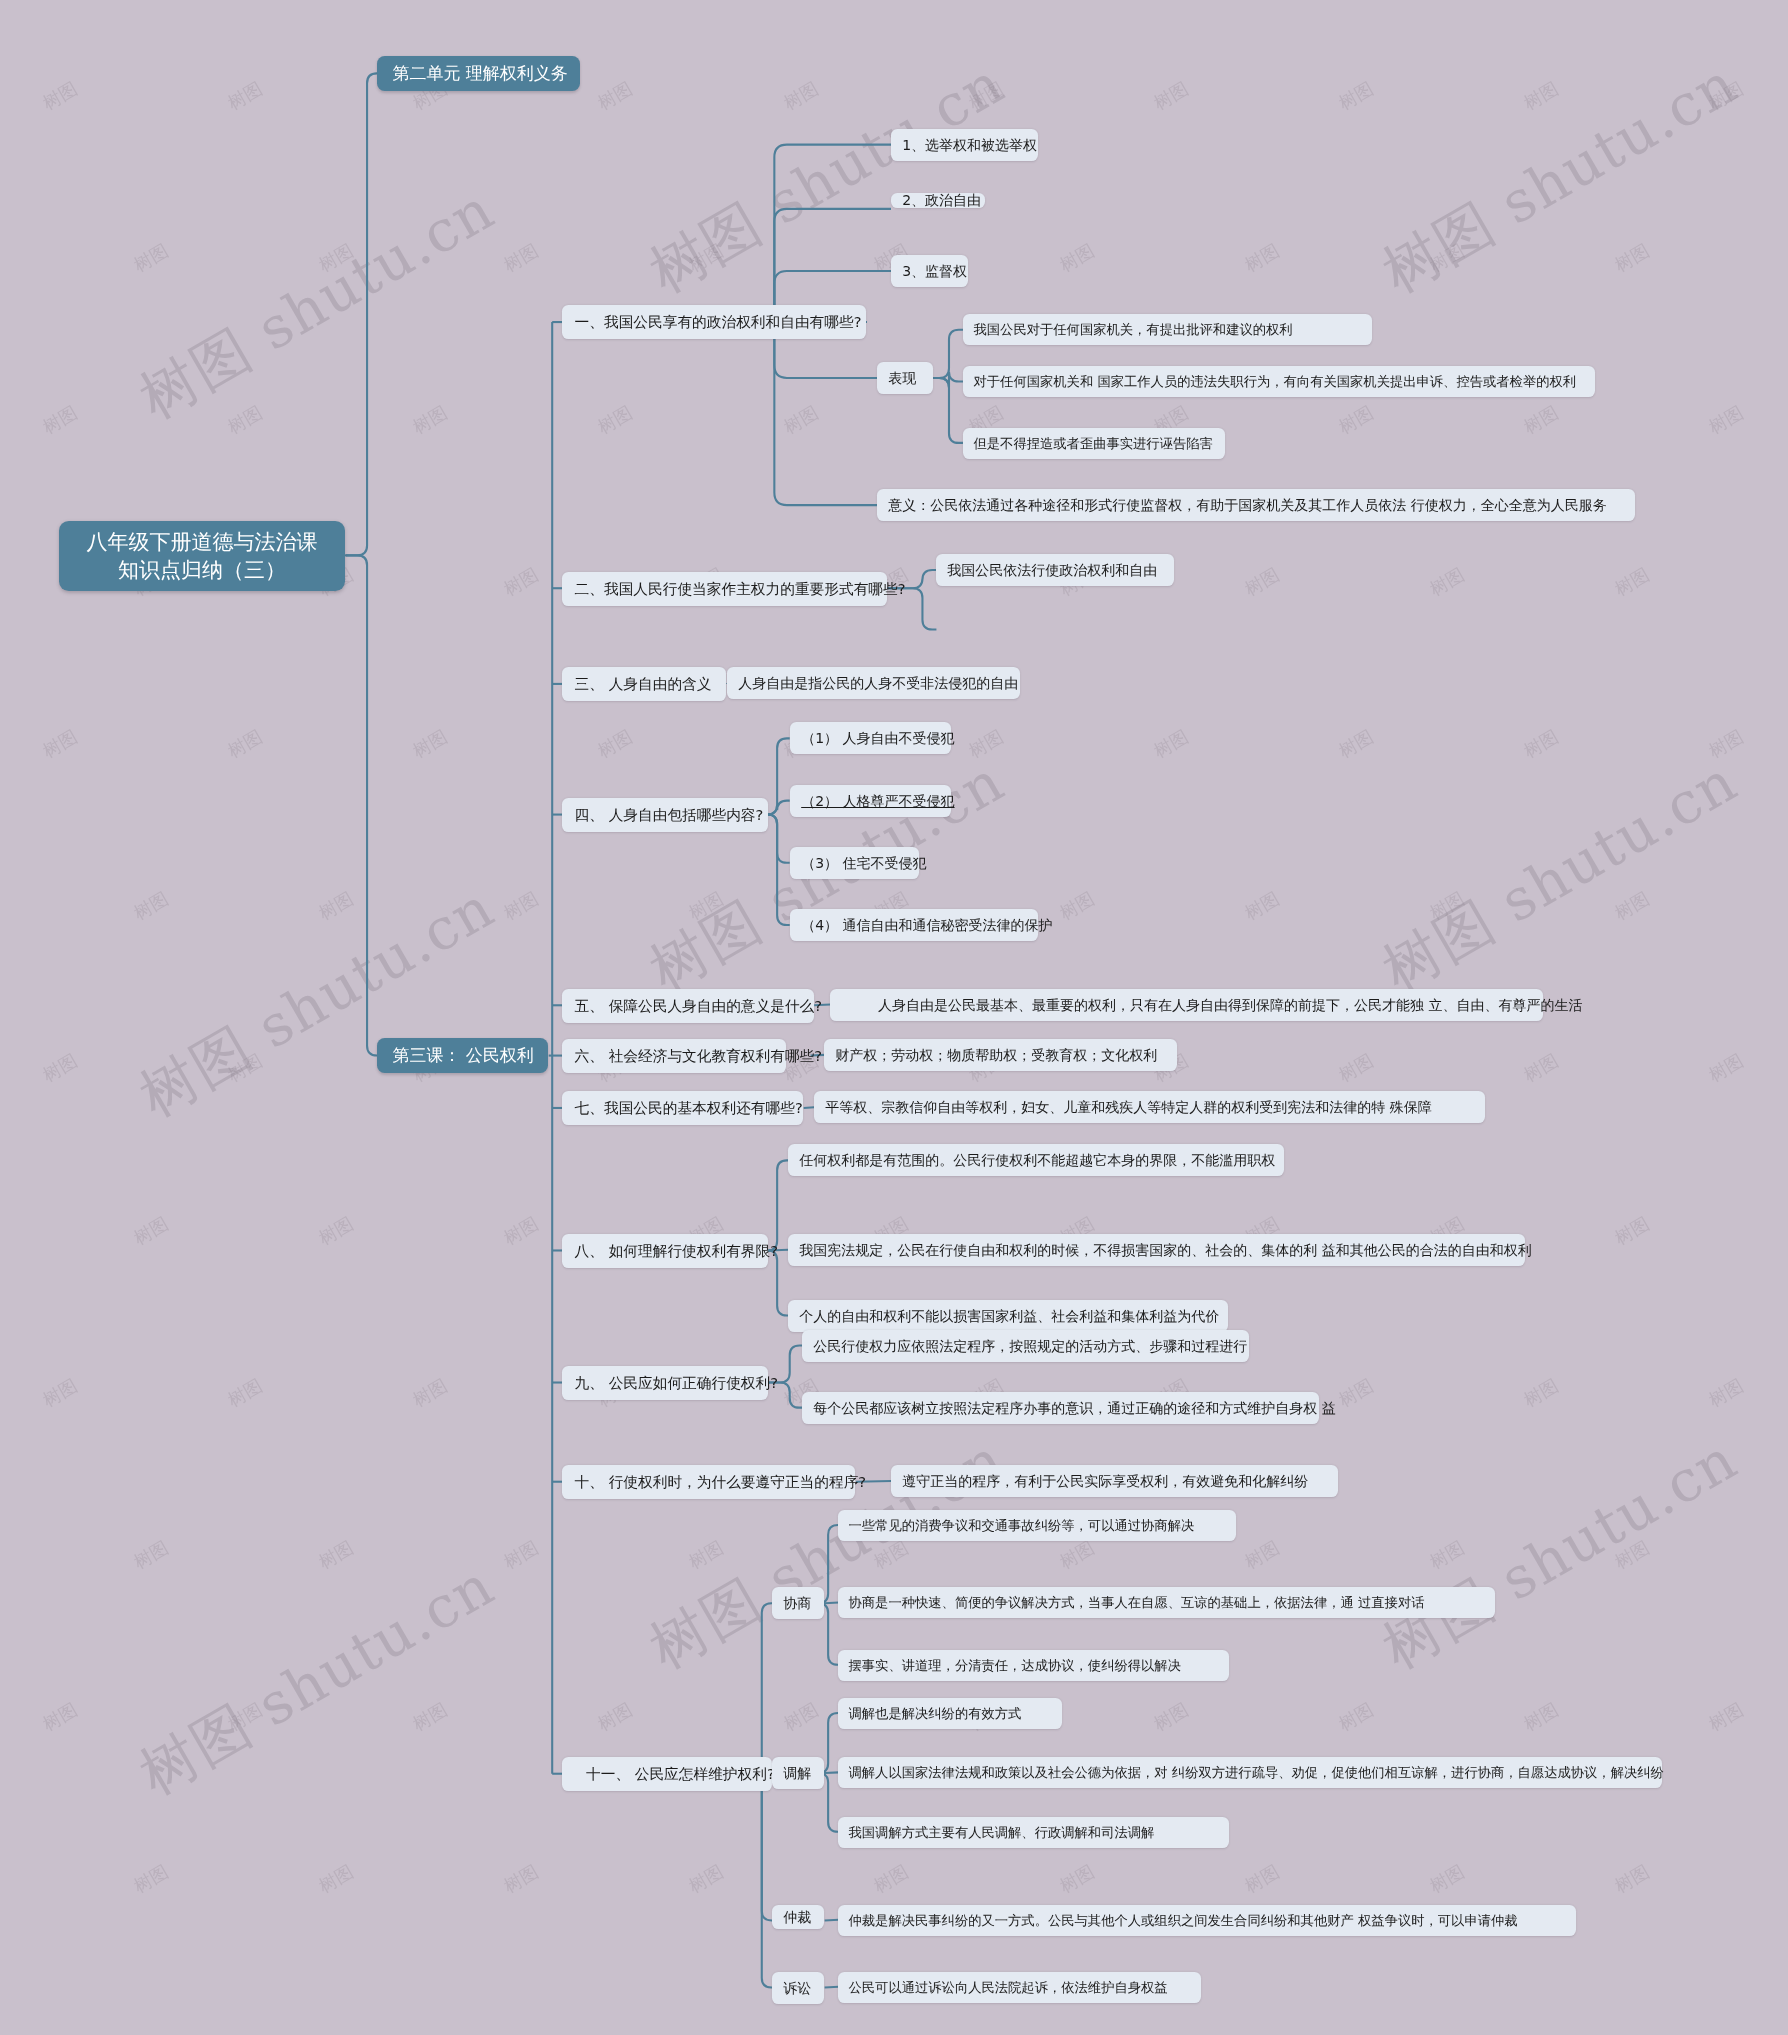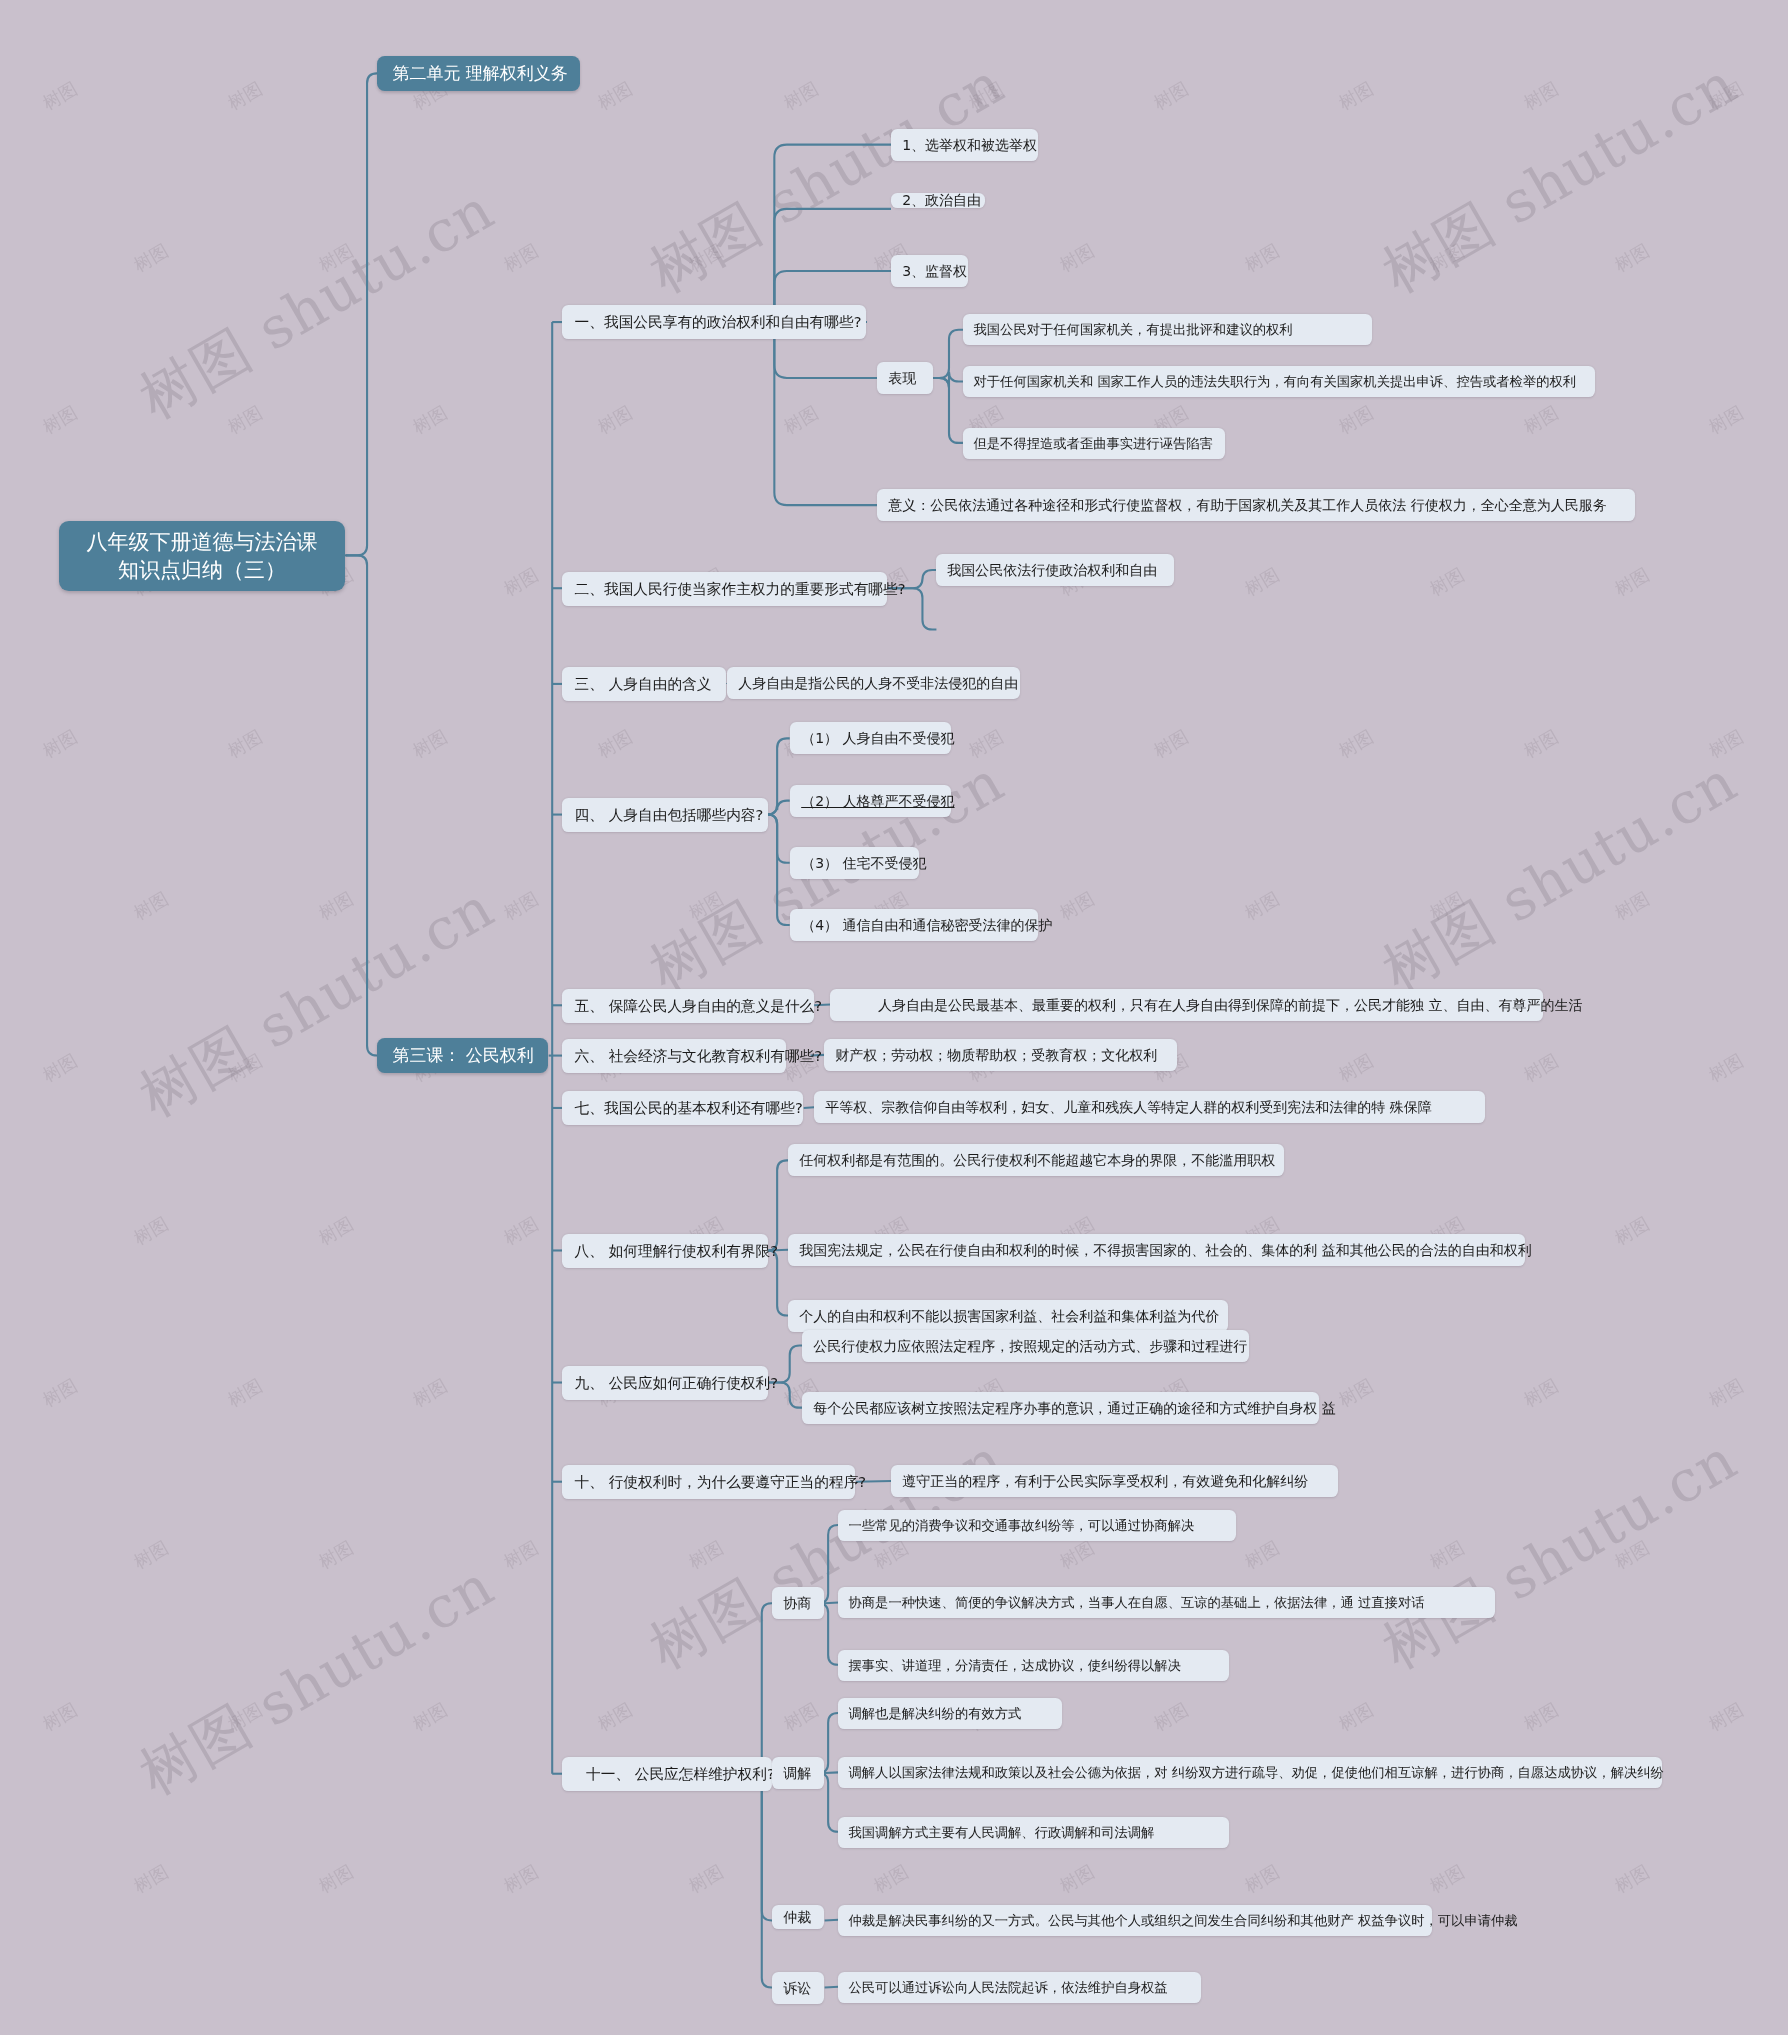--- a/index.html
+++ b/index.html
@@ -297,16 +297,16 @@
     <div class="node lvl3" style="left: 772px; top: 1587px; width: 52px; height: 32px;"><span class="txt">协商</span></div>
     <div class="node lvl3" style="left: 772px; top: 1757px; width: 52px; height: 32px;"><span class="txt">调解</span></div>
     <div class="node lvl3" style="left: 772px; top: 1905px; width: 52px; height: 24px;"><span class="txt">仲裁</span></div>
     <div class="node lvl3" style="left: 772px; top: 1972px; width: 52px; height: 32px;"><span class="txt">诉讼</span></div>
     <div class="node lvl4" style="left: 838px; top: 1510px; width: 398px; height: 31px;"><span class="txt">一些常见的消费争议和交通事故纠纷等，可以通过协商解决</span></div>
     <div class="node lvl4" style="left: 838px; top: 1587px; width: 657px; height: 31px;"><span class="txt">协商是一种快速、简便的争议解决方式，当事人在自愿、互谅的基础上，依据法律，通 过直接对话</span></div>
     <div class="node lvl4" style="left: 838px; top: 1650px; width: 391px; height: 31px;"><span class="txt">摆事实、讲道理，分清责任，达成协议，使纠纷得以解决</span></div>
     <div class="node lvl4" style="left: 838px; top: 1698px; width: 224px; height: 31px;"><span class="txt">调解也是解决纠纷的有效方式</span></div>
     <div class="node lvl4" style="left: 838px; top: 1757px; width: 824px; height: 31px;"><span class="txt">调解人以国家法律法规和政策以及社会公德为依据，对 纠纷双方进行疏导、劝促，促使他们相互谅解，进行协商，自愿达成协议，解决纠纷</span></div>
     <div class="node lvl4" style="left: 838px; top: 1817px; width: 391px; height: 31px;"><span class="txt">我国调解方式主要有人民调解、行政调解和司法调解</span></div>
-    <div class="node lvl4" style="left: 838px; top: 1905px; width: 594px; height: 31px;"><span class="txt">仲裁是解决民事纠纷的又一方式。公民与其他个人或组织之间发生合同纠纷和其他财产 权益争议时，可以申请仲裁</span></div>
+    <div class="node lvl4" style="left: 838px; top: 1905px; width: 738px; height: 31px;"><span class="txt">仲裁是解决民事纠纷的又一方式。公民与其他个人或组织之间发生合同纠纷和其他财产 权益争议时，可以申请仲裁</span></div>
     <div class="node lvl4" style="left: 838px; top: 1972px; width: 363px; height: 31px;"><span class="txt">公民可以通过诉讼向人民法院起诉，依法维护自身权益</span></div>
   </div>
 
 
 </body></html>

